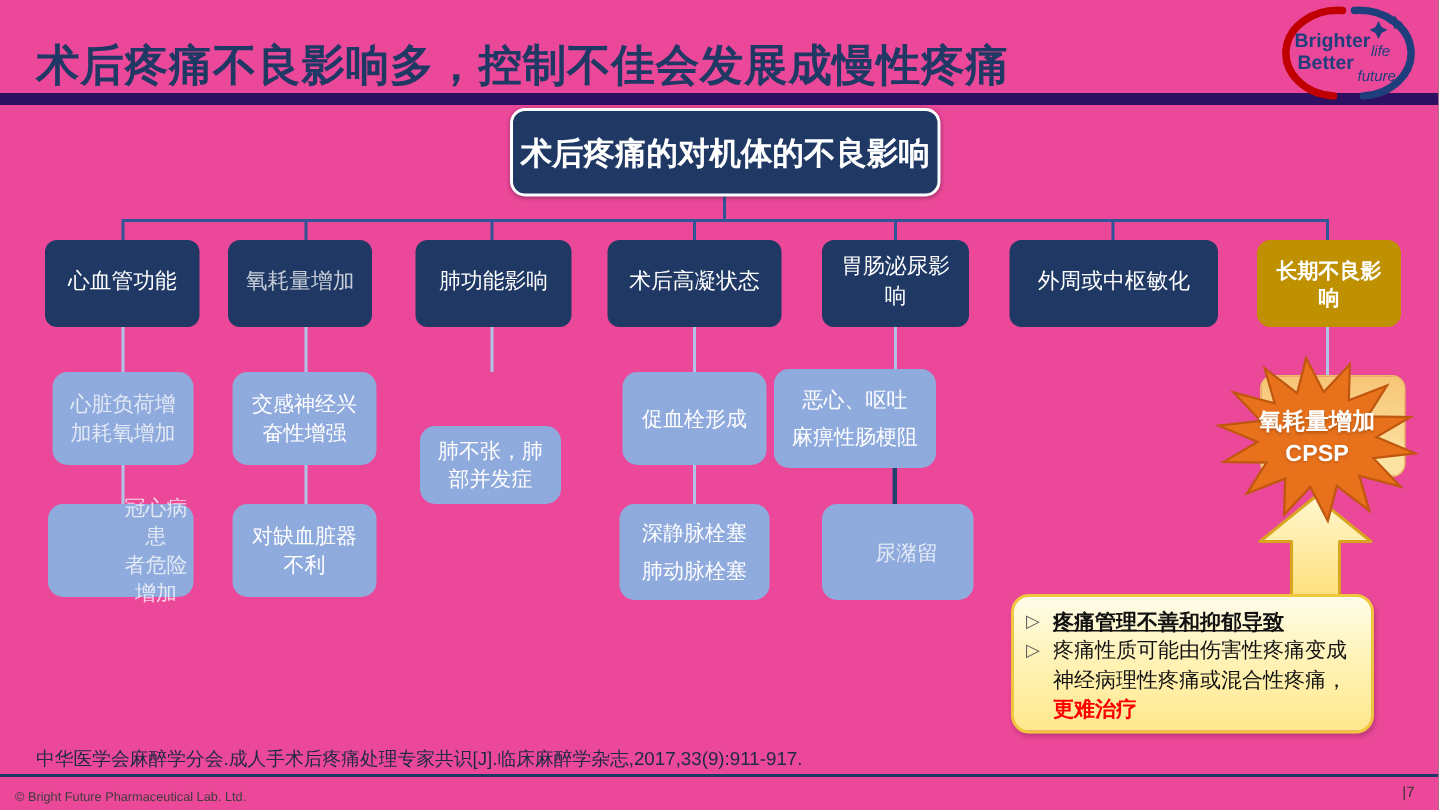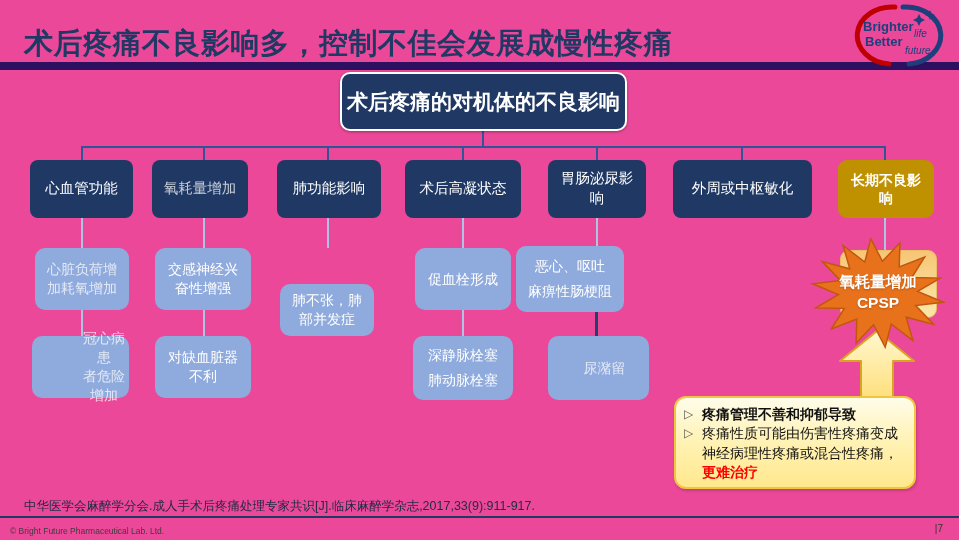--- a/index.html
+++ b/index.html
@@ -60,21 +60,21 @@
   
   .callout {
     position:absolute; left:674px; top:396px; width:242px; height:93px;
     border:2px solid #F0C63F; border-radius:12px;
     background:linear-gradient(180deg,#FFFDEA 0%,#FFF3B8 45%,#FFE88D 100%);
     padding:7px 8px 6px 8px; z-index:2;
     box-shadow:1px 2px 3px rgba(0,0,0,0.18);
   }
   .callout-item { display:flex; font-size:14px; color:#111111; line-height:1.38; }
   .callout-item .marker { width:18px; flex:0 0 18px; color:#5a5a5a; font-size:12px; padding-top:1px; }
-  .callout-item.bold .text { font-weight:800; }
+  .callout-item.bold .text { font-weight:800;text-decoration:underline; }
   .callout-item .em { color:#FF0000; font-weight:800; }
   
   .citation {
     position:absolute; left:24px; top:498px; width:700px;
     font-size:12.5px; color:#1d2a44;
   }
   .footer-rule { position:absolute; left:0; top:516px; width:959px; height:2px; background:#1F3864; }
   .copyright { position:absolute; left:10px; top:526px; font-size:8.5px; color:#3c3c3c; }
   .pageno { position:absolute; right:16px; top:523px; font-size:10px; color:#333333; }
 </style>

